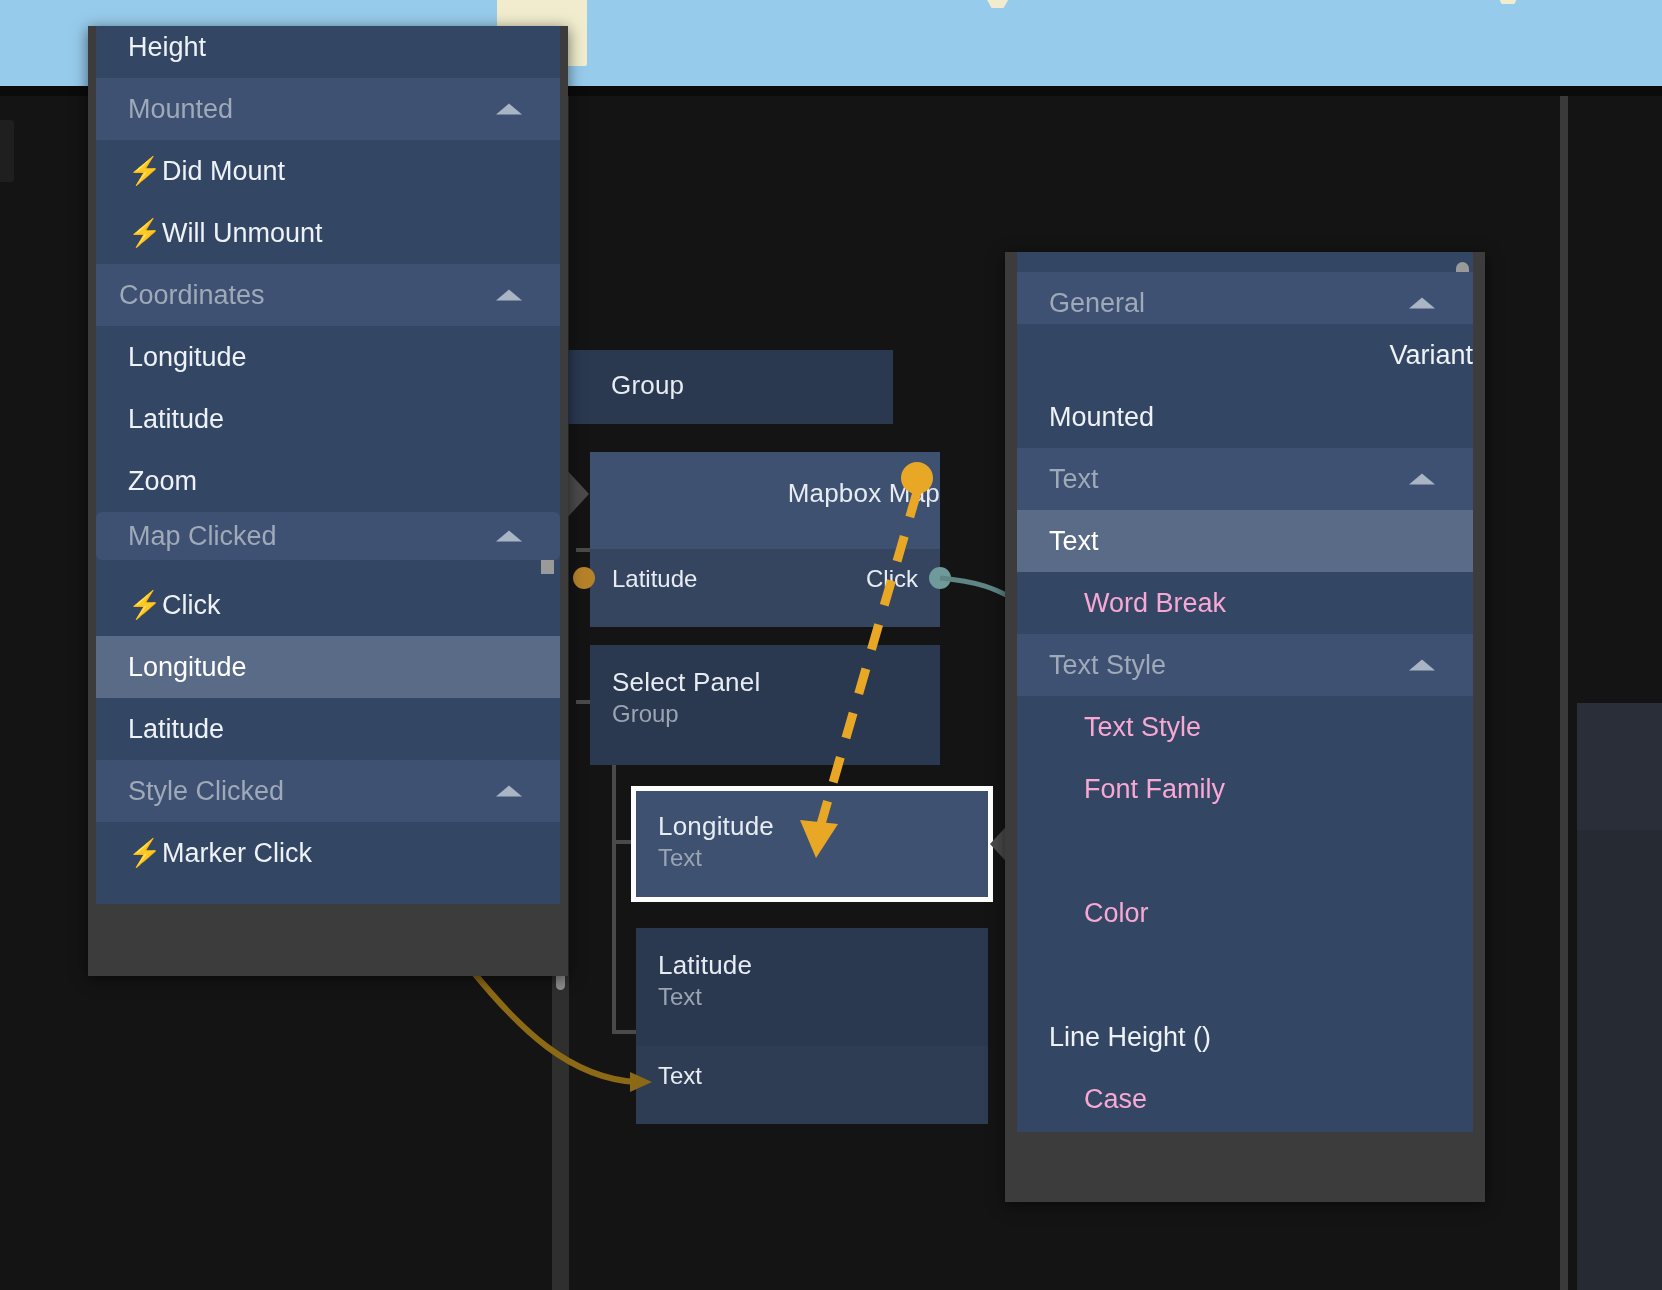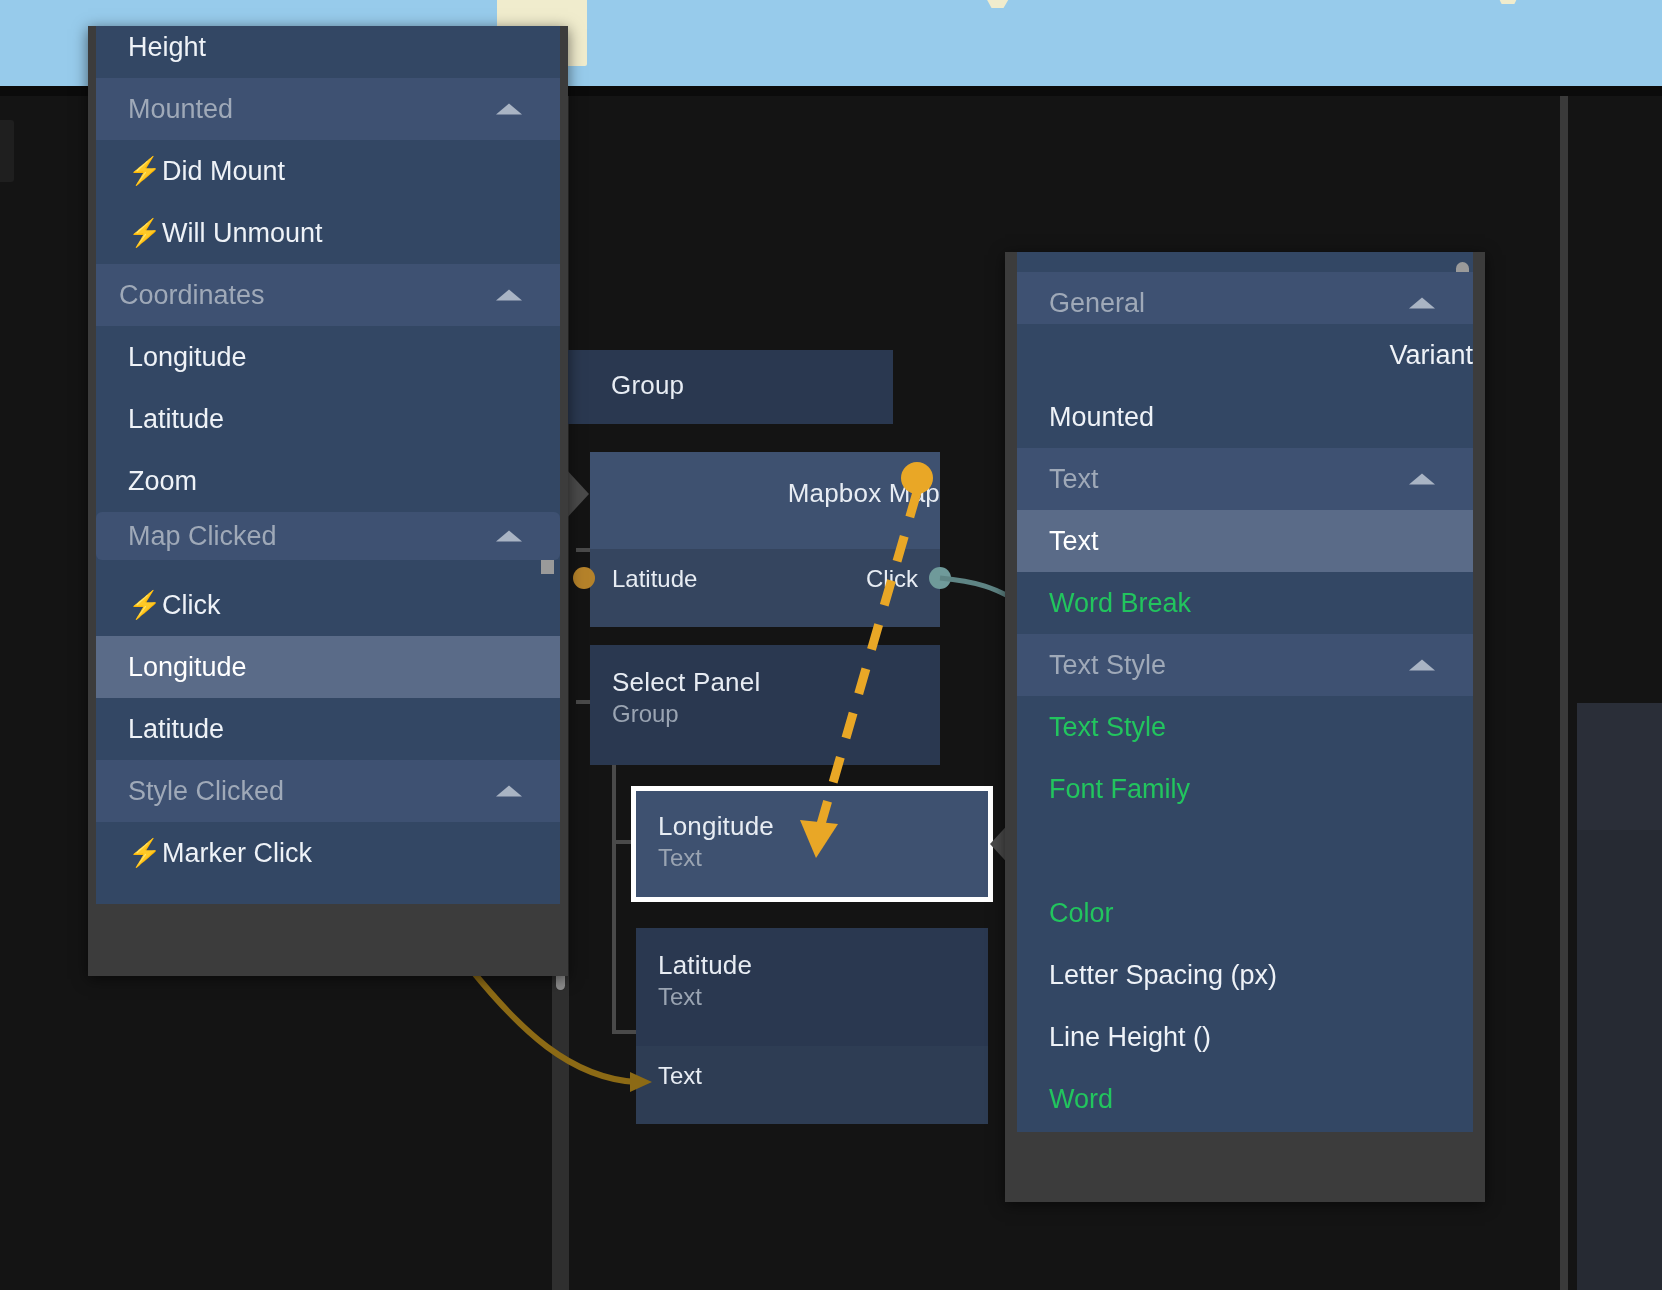--- a/index.html
+++ b/index.html
@@ -104,21 +104,21 @@
   .popup-body {
     position: relative; overflow: hidden; background: #334764;
   }
   .opt {
     position: relative; display: flex; align-items: center;
     font-size: 27px; color: #eef2f7; padding-left: 32px;
     background: #334764;
   }
   .opt.group { background: #3e5172; color: #9fa9b8; }
   .opt.selected { background: #5a6b88; color: #ffffff; }
-  .opt.disabled { color: #22c55e; }
+  .opt.disabled { color: #f9a8d4; margin-left: 35px; }
   .opt .bolt { width: 34px; font-size: 27px; color: #f2f5f8; flex: none; }
   .opt .caret {
     position: absolute; right: 38px; top: 50%; width: 0; height: 0;
     transform: translateY(-50%);
     border-left: 13px solid transparent; border-right: 13px solid transparent;
     border-bottom: 11px solid #a9b4c4;
   }
   .vscroll {
     position: absolute; width: 13px; border-radius: 7px; background: #9a9a9a;
   }
@@ -292,25 +292,22 @@
         </div>
         <div class="opt disabled" style="position: absolute; left: 0px; width: 100%; height: 62px; top: 444px;">
           <span>Text Style</span>
         </div>
         <div class="opt disabled" style="position: absolute; left: 0px; width: 100%; height: 62px; top: 506px;">
           <span>Font Family</span>
         </div>
         <div class="opt disabled" style="position: absolute; left: 0px; width: 100%; height: 62px; top: 630px;">
           <span>Color</span>
         </div>
-        <div class="opt" style="position: absolute; left: 0px; width: 100%; height: 62px; top: 692px;">
-          <span>Letter Spacing (px)</span>
-        </div>
         <div class="opt" style="position: absolute; left: 0px; width: 100%; height: 62px; top: 754px;">
           <span>Line Height ()</span>
         </div>
         <div class="opt disabled" style="position: absolute; left: 0px; width: 100%; height: 62px; top: 816px;">
-          <span>Word</span>
+          <span>Case</span>
         </div>
       </div>
   </div>
 
 </div>
 
 </body></html>

